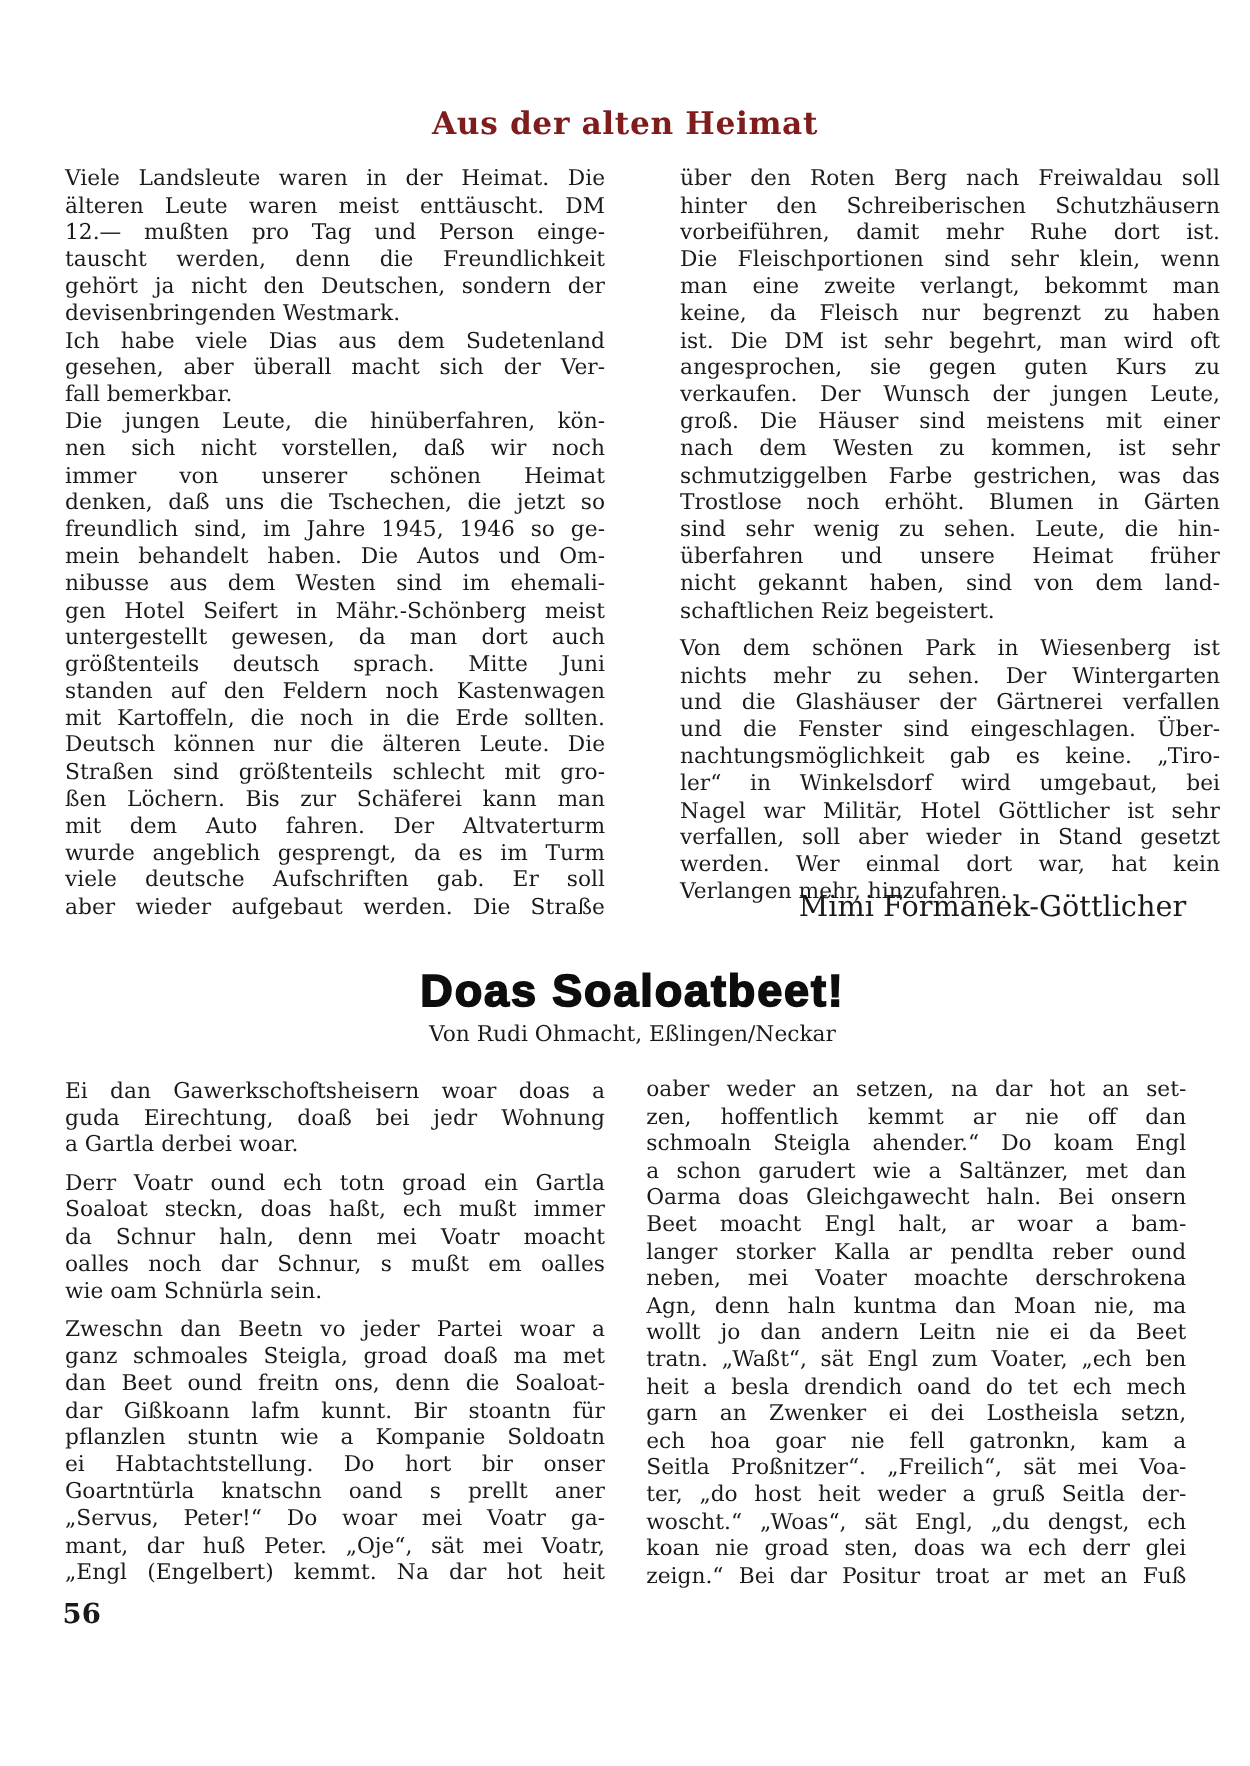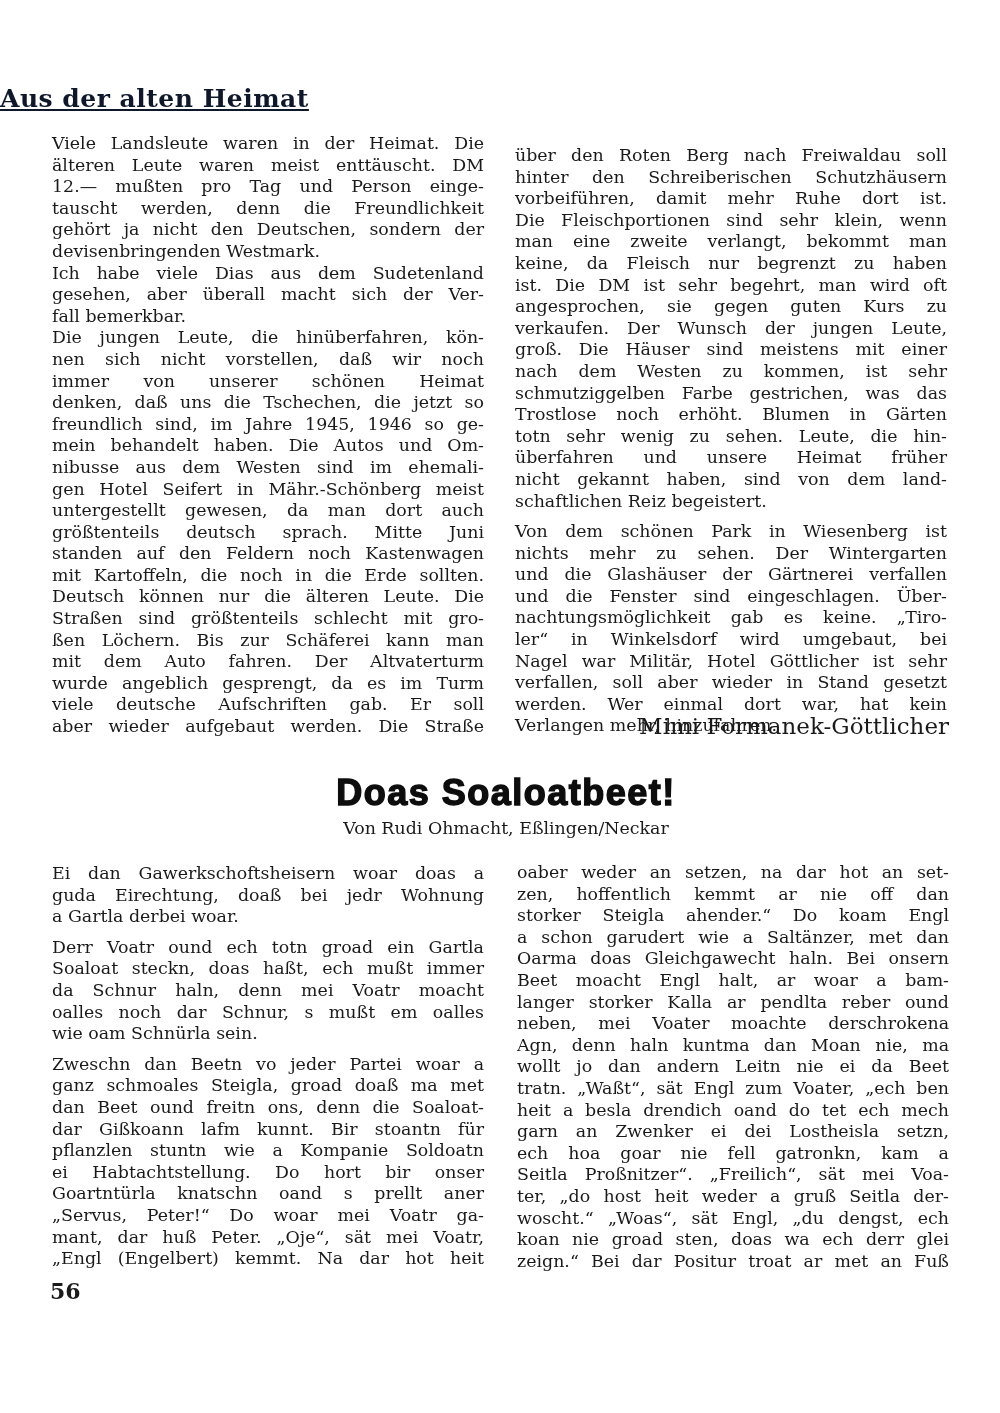--- a/index.html
+++ b/index.html
@@ -1,26 +1,26 @@
 <!DOCTYPE html>
 <html><head>
 <meta charset="utf-8">
 <style>
   html, body { margin: 0; padding: 0; background: #ffffff; }
   body { width: 1000px; height: 1413px; position: relative; overflow: hidden;
          font-family: "DejaVu Serif", "Liberation Serif", serif; color: #1a1a1a; }
-  .title1 { position: absolute; top: 84px; left: 0; width: 1000px; 
+  .title1 { position: absolute; top: 84px; left: 0; width: 1000px; text-align: center;
             font-family: "DejaVu Serif", serif; font-weight: bold; font-size: 25px;
-            letter-spacing: 0.5px; color: #0f172a; text-decoration: underline; }
+            letter-spacing: 0.5px; color: #7f1d1d; }
   .col { position: absolute; width: 432px; font-size: 17.4px; line-height: 21.6px; }
   .col .ln { display: block; white-space: nowrap; text-align: justify; text-align-last: justify; height: 21.6px; }
   .col .ln.last { text-align-last: left; }
   .col .gap { display: block; height: 9px; }
   #c1 { left: 52px; top: 133px; }
-  #c2 { left: 515px; top: 133px; margin-top: 12px; }
+  #c2 { left: 544px; top: 133px; }
   .sig { position: absolute; left: 517px; width: 432px; top: 713px; text-align: right;
          font-size: 23px; }
   .title2 { position: absolute; top: 772px; left: 0; width: 1012px; text-align: center;
             font-family: "Liberation Sans", sans-serif; font-weight: 900; font-size: 36px;
             letter-spacing: 1.5px; color: #0d0d0d; -webkit-text-stroke: 1.4px #0d0d0d; }
   .byline { position: absolute; top: 818px; left: 0; width: 1012px; text-align: center;
             font-size: 17.4px; }
   #c3 { left: 52px; top: 863px; }
   #c4 { left: 517px; top: 862px; }
   .pagenum { position: absolute; left: 50px; top: 1278px; font-size: 22px; font-weight: bold; }
@@ -76,21 +76,21 @@
       <span class="ln">Die Fleischportionen sind sehr klein, wenn</span>
       <span class="ln">man eine zweite verlangt, bekommt man</span>
       <span class="ln">keine, da Fleisch nur begrenzt zu haben</span>
       <span class="ln">ist. Die DM ist sehr begehrt, man wird oft</span>
       <span class="ln">angesprochen, sie gegen guten Kurs zu</span>
       <span class="ln">verkaufen. Der Wunsch der jungen Leute,</span>
       <span class="ln">groß. Die Häuser sind meistens mit einer</span>
       <span class="ln">nach dem Westen zu kommen, ist sehr</span>
       <span class="ln">schmutziggelben Farbe gestrichen, was das</span>
       <span class="ln">Trostlose noch erhöht. Blumen in Gärten</span>
-      <span class="ln">totn sehr wenig zu sehen. Leute, die hin-</span>
+      <span class="ln">sind sehr wenig zu sehen. Leute, die hin-</span>
       <span class="ln">überfahren und unsere Heimat früher</span>
       <span class="ln">nicht gekannt haben, sind von dem land-</span>
       <span class="ln last">schaftlichen Reiz begeistert.</span>
     </div>
     <span class="gap"></span>
     <div>
       <span class="ln">Von dem schönen Park in Wiesenberg ist</span>
       <span class="ln">nichts mehr zu sehen. Der Wintergarten</span>
       <span class="ln">und die Glashäuser der Gärtnerei verfallen</span>
       <span class="ln">und die Fenster sind eingeschlagen. Über-</span>
@@ -132,21 +132,21 @@
       <span class="ln">Goartntürla knatschn oand s prellt aner</span>
       <span class="ln">„Servus, Peter!“ Do woar mei Voatr ga-</span>
       <span class="ln">mant, dar huß Peter. „Oje“, sät mei Voatr,</span>
       <span class="ln">„Engl (Engelbert) kemmt. Na dar hot heit</span>
     </div>
   </div>
 <div class="col" id="c4">
     <div>
       <span class="ln">oaber weder an setzen, na dar hot an set-</span>
       <span class="ln">zen, hoffentlich kemmt ar nie off dan</span>
-      <span class="ln">storker Steigla ahender.“ Do koam Engl</span>
+      <span class="ln">schmoaln Steigla ahender.“ Do koam Engl</span>
       <span class="ln">a schon garudert wie a Saltänzer, met dan</span>
       <span class="ln">Oarma doas Gleichgawecht haln. Bei onsern</span>
       <span class="ln">Beet moacht Engl halt, ar woar a bam-</span>
       <span class="ln">langer storker Kalla ar pendlta reber ound</span>
       <span class="ln">neben, mei Voater moachte derschrokena</span>
       <span class="ln">Agn, denn haln kuntma dan Moan nie, ma</span>
       <span class="ln">wollt jo dan andern Leitn nie ei da Beet</span>
       <span class="ln">tratn. „Waßt“, sät Engl zum Voater, „ech ben</span>
       <span class="ln">heit a besla drendich oand do tet ech mech</span>
       <span class="ln">garn an Zwenker ei dei Lostheisla setzn,</span>

